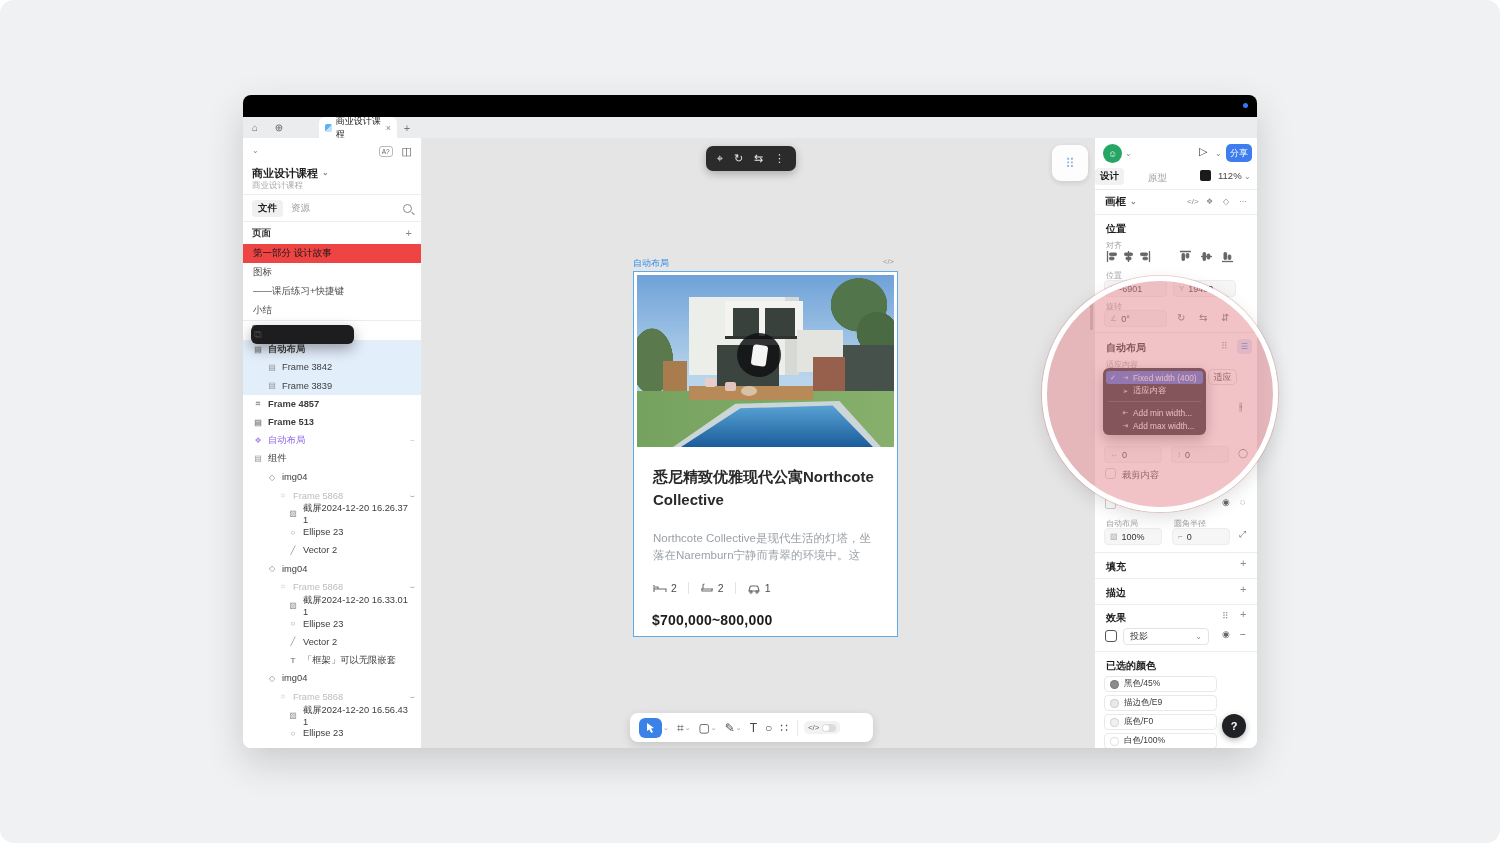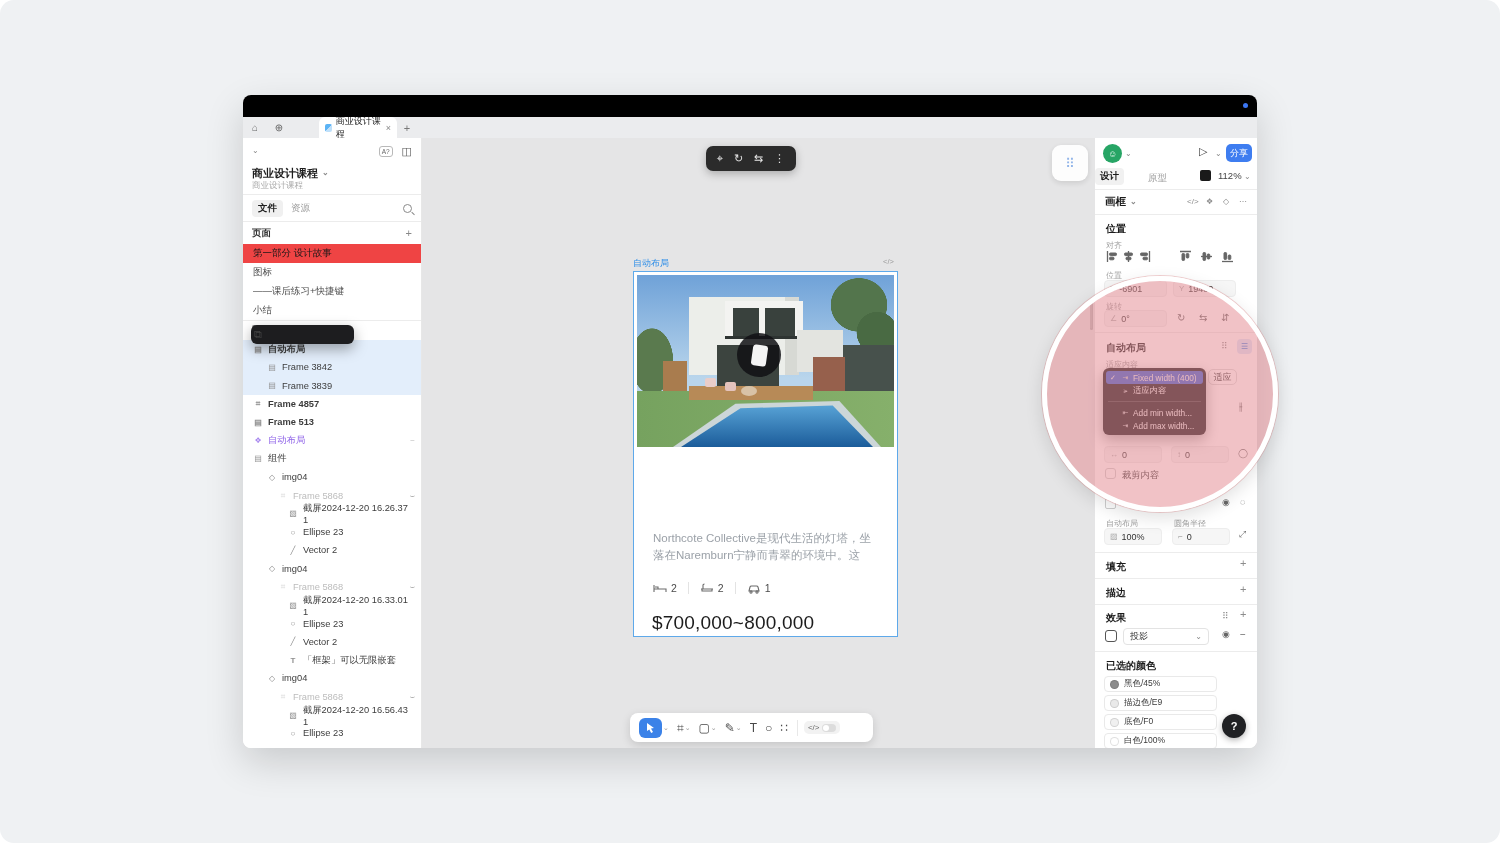--- a/index.html
+++ b/index.html
@@ -82,21 +82,21 @@
   .pouf{left:104px;top:111px;width:16px;height:10px;background:#d8c2a6;border-radius:50%}
   .wmark{left:100px;top:58px;width:44px;height:44px;border-radius:50%;background:rgba(16,16,20,.85);display:flex;align-items:center;justify-content:center}
   .wmark i{display:block;width:15px;height:21px;background:#f4f4f4;border-radius:3px;transform:rotate(8deg)}
   .ctitle{position:absolute;left:19px;top:194px;width:228px;font-size:15px;line-height:1.5;color:#2a2a2a;font-weight:600}
   .cdesc{position:absolute;left:19px;top:258px;width:228px;font-size:11.5px;line-height:1.45;color:#9ba1a8;height:33px;overflow:hidden}
   .cfeat{position:absolute;left:19px;top:310px;display:flex;align-items:center;font-size:10.5px;color:#4a4a4a}
   .cfeat .f{display:flex;align-items:center;gap:4px;padding:0 11px}
   .cfeat .f:first-child{padding-left:0}
   .cfeat .f+.f{border-left:1px solid #e3e3e3}
   .cfeat svg{stroke:#6b6b6b;fill:none;stroke-width:1.1}
-  .cprice{position:absolute;left:18px;top:340px;font-size:19px;font-weight:400;color:#1c1c1c;letter-spacing:.2px}
+  .cprice{position:absolute;left:18px;top:340px;font-size:14px;font-weight:700;color:#1c1c1c;letter-spacing:.2px}
   .btool{position:absolute;left:208px;top:575px;width:243px;height:29px;background:#fff;border-radius:8px;box-shadow:0 3px 10px rgba(0,0,0,.14);display:flex;align-items:center;padding:0 6px;gap:2px;font-size:12px;color:#474747}
   .btool .t{display:flex;align-items:center;gap:1px;padding:0 3px}
   .btool .selchip{width:23px;height:20px;background:#3b82e8;border-radius:6px;display:flex;align-items:center;justify-content:center}
   .btool .car{font-size:7px;color:#9a9a9a}
   .btool .vd{width:1px;height:16px;background:#e8e8e8;margin:0 4px}
   .devchip{display:flex;align-items:center;gap:3px;background:#f2f2f2;border-radius:5px;padding:2px 4px;font-size:8px;color:#666}
   .devchip .pill{width:14px;height:8px;border-radius:4px;background:#dcdcdc;position:relative}
   .devchip .pill::after{content:"";position:absolute;left:1px;top:1px;width:6px;height:6px;border-radius:50%;background:#fff}
   .cscroll{position:absolute;right:2px;top:162px;width:3px;height:30px;background:#b3b3b3;border-radius:2px}
   
@@ -335,20 +335,21 @@
             <div class="deck"></div>
             <div class="chair1"></div>
             <div class="chair2"></div>
             <div class="pouf"></div>
             <div class="pooledge"></div>
             <div class="pool"></div>
             <div class="wmark">
                 <i></i>
               </div>
           </div>
+          <div class="ctitle">悉尼精致优雅现代公寓Northcote Collective</div>
           <div class="cdesc">Northcote Collective是现代生活的灯塔，坐落在Naremburn宁静而青翠的环境中。这个…</div>
           <div class="cfeat">
             <span class="f">
                 <svg width="14" height="11" viewBox="0 0 14 11">
                   <path d="M1 9V2 M1 6h12v3 M2 4h3v2"></path>
                 </svg>
                 <span>2</span>
               </span>
             <span class="f">
                 <svg width="14" height="11" viewBox="0 0 14 11">

